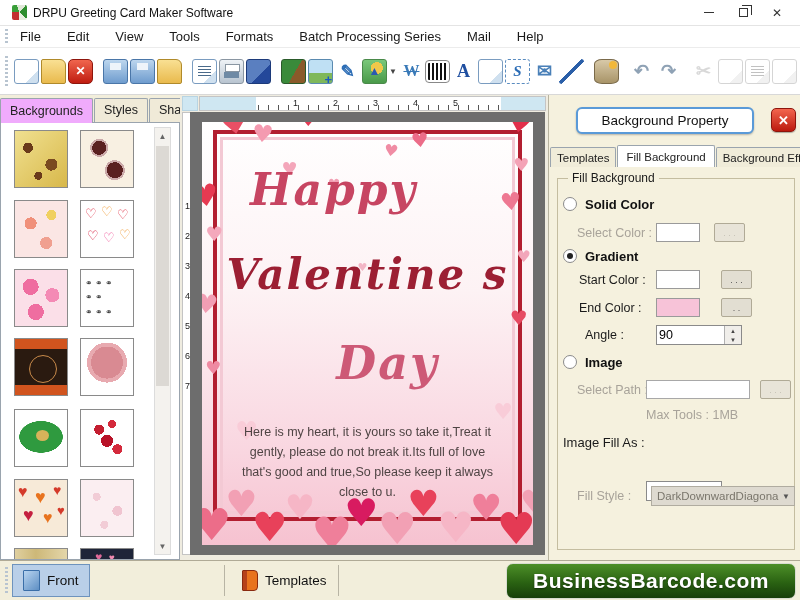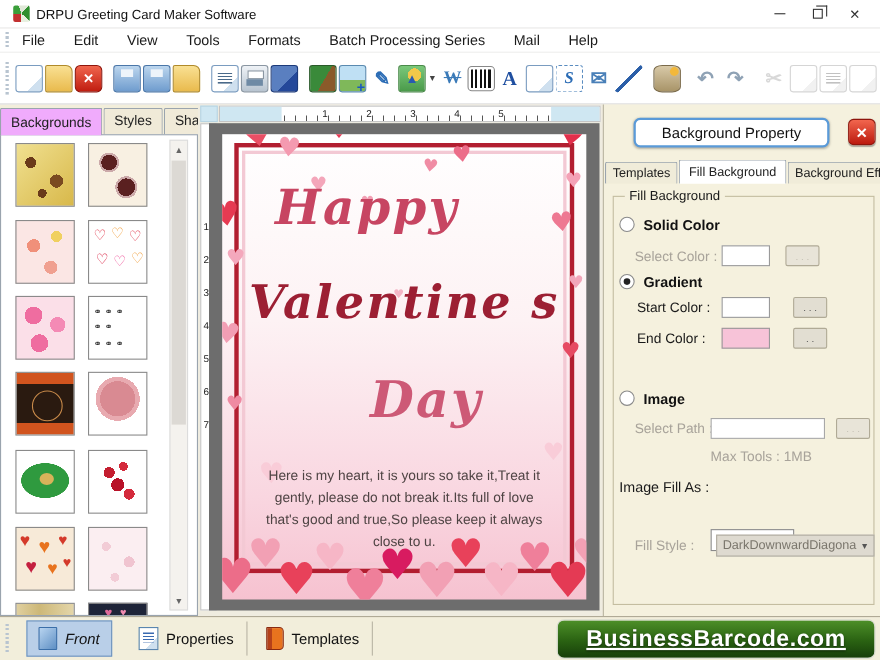--- a/index.html
+++ b/index.html
@@ -143,21 +143,21 @@
   .bbtn { position:absolute; top:3px; height:33px; display:flex; align-items:center; gap:7px; padding:0 10px; font-size:13.5px; color:#111; cursor:pointer; }
   .bbtn.active { background:#b9cfe8; border:1px solid #6e93bd; }
   .bsep { position:absolute; top:4px; width:1px; height:31px; background:#b8b4a4; }
   .bi-front { width:17px; height:21px; background:linear-gradient(135deg,#b8d4f0,#5e8fc4); border:1px solid #3a6ea8; border-radius:1px; }
   .bi-props { width:18px; height:21px; background:linear-gradient(135deg,#ffffff 70%,#cfe0ef 70%); border:1px solid #5a86b0; position:relative; }
   .bi-props::after { content:""; position:absolute; left:3px; top:4px; width:10px; height:9px; background:repeating-linear-gradient(180deg,#3a6ab0 0 1px,transparent 1px 3px); }
   .bi-tmpl { width:16px; height:21px; background:linear-gradient(90deg,#b5411a 30%,#e8731e 30%); border:1px solid #8a2a10; border-radius:1px 4px 4px 1px; }
   .bi-inv { width:20px; height:19px; background:#fff; border:1px solid #b06a20; position:relative; }
   .bi-inv::before { content:""; position:absolute; left:0; top:0; right:0; height:4px; background:#e8a23c; }
   .bi-inv::after { content:"I"; position:absolute; left:8px; top:5px; font-size:9px; color:#555; }
-  .brand { position:absolute; left:506px; top:2px; width:290px; height:36px; border-radius:7px; background:linear-gradient(180deg,#4d8f28,#2a6212 55%,#173f0a); border:1px solid #d8dcd0; display:flex; align-items:center; justify-content:center; color:#fff; font-size:21px; font-weight:bold; text-shadow:0 1px 2px rgba(0,0,0,.5); letter-spacing:.5px;text-decoration:underline; }
+  .brand { position:absolute; left:506px; top:2px; width:290px; height:36px; border-radius:7px; background:linear-gradient(180deg,#4d8f28,#2a6212 55%,#173f0a); border:1px solid #d8dcd0; display:flex; align-items:center; justify-content:center; color:#fff; font-size:21px; font-weight:bold; text-shadow:0 1px 2px rgba(0,0,0,.5); letter-spacing:.5px; }
 </style>
 </head>
 <body>
 
 <div id="app">
 
   <div class="titlebar">
     <div class="app-icon"></div>
     <div class="title-text">DRPU Greeting Card Maker Software</div>
     <div class="tb-spacer"></div>
@@ -365,20 +365,30 @@
     <div class="row" style="top:175px;text-align:right;">
       <div class="sublabel" style="left:30px;">Start Color :</div>
       <div class="colorbox" style="left: 107px; background: rgb(255, 255, 255);" id="start-swatch"></div>
       <div class="browse" style="left:172px;">. . .</div>
     </div>
     <div class="row" style="top:203px;">
       <div class="sublabel" style="left:30px;">End Color :</div>
       <div class="colorbox" style="left: 107px; background: rgb(247, 195, 216);" id="end-swatch"></div>
       <div class="browse" style="left:172px;">. .</div>
     </div>
+    <div class="row" style="top:230px;">
+      <div class="sublabel" style="left:36px;">Angle :</div>
+      <div class="spin" style="left:107px;">
+        <input value="90" style="">
+        <div class="spin-arrows">
+          <div>▲</div>
+          <div>▼</div>
+        </div>
+      </div>
+    </div>
 
     <div class="row" style="top:258px;">
       <div class="radio" style="left:14px;"></div>
       <div class="radio-label" style="left:36px;">Image</div>
     </div>
     <div class="row" style="top:285px;">
       <div class="sublabel dis" style="left:28px;">Select Path :</div>
       <div class="tfield" style="left:97px;"></div>
       <div class="browse dis" style="left:211px;">. . .</div>
     </div>
@@ -397,27 +407,23 @@
       <div class="sublabel dis" style="left:28px;">Fill Style :</div>
       <div class="dd dis" style="left:102px;width:144px;font-size:11.5px;">
         <span>DarkDownwardDiagona</span>
         <span class="ddarrow">▼</span>
       </div>
     </div>
   </div>
 
   <div class="bottombar">
     <div class="bgrip"></div>
-    <div class="bbtn active" style="left:24px;font-style:italic;">
+    <div class="bbtn active" style="left:12px;">
       <div class="bi-front"></div>
       <span>Front</span>
-    </div>
-    <div class="bbtn" style="left:116px;">
-      <div class="bi-props"></div>
-      <span>Properties</span>
     </div>
     <div class="bsep" style="left:224px;"></div>
     <div class="bbtn" style="left:232px;">
       <div class="bi-tmpl"></div>
       <span>Templates</span>
     </div>
     <div class="bsep" style="left:338px;"></div>
     <div class="brand">BusinessBarcode.com</div>
   </div>
 

